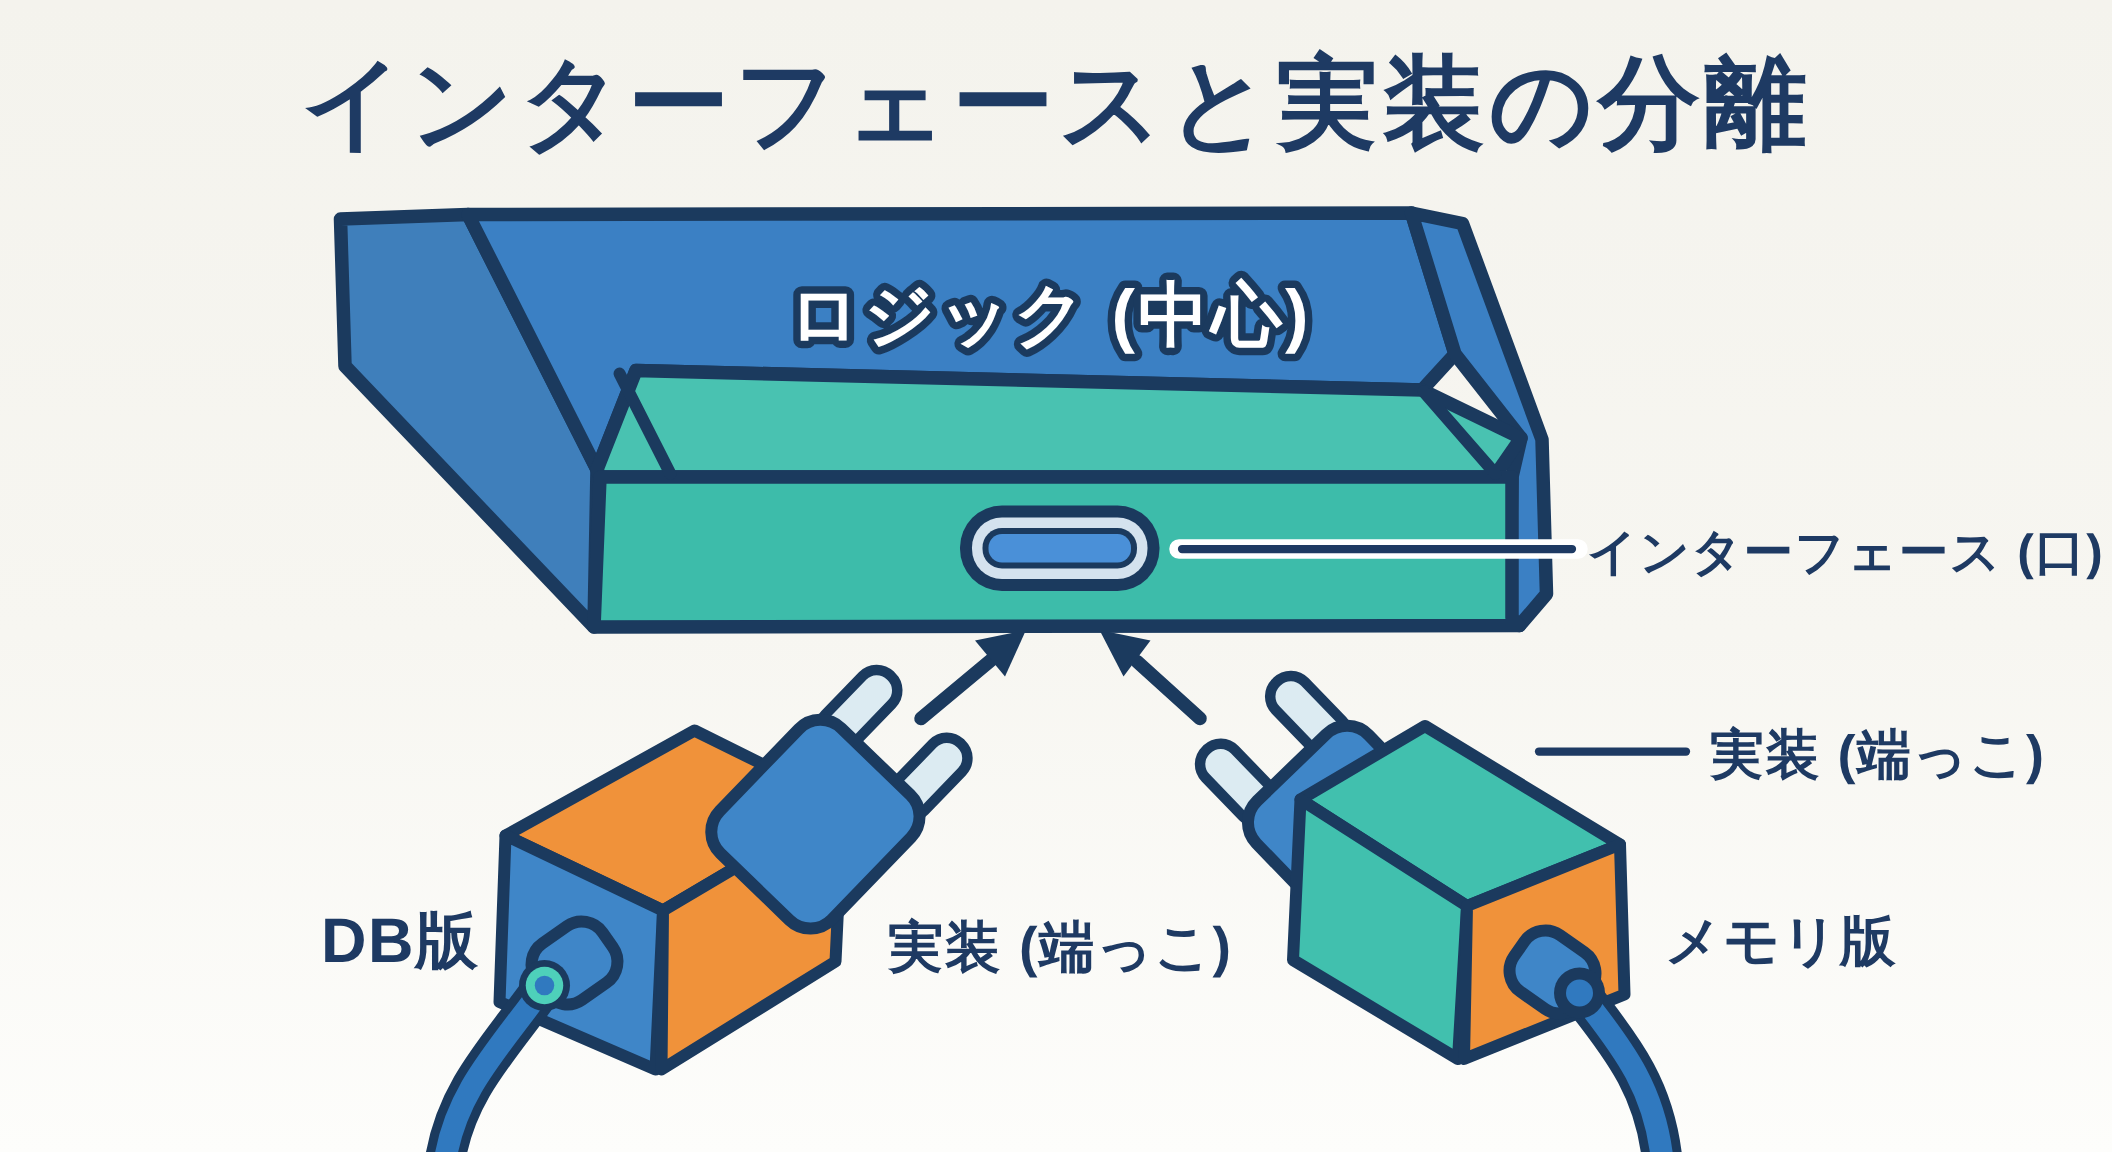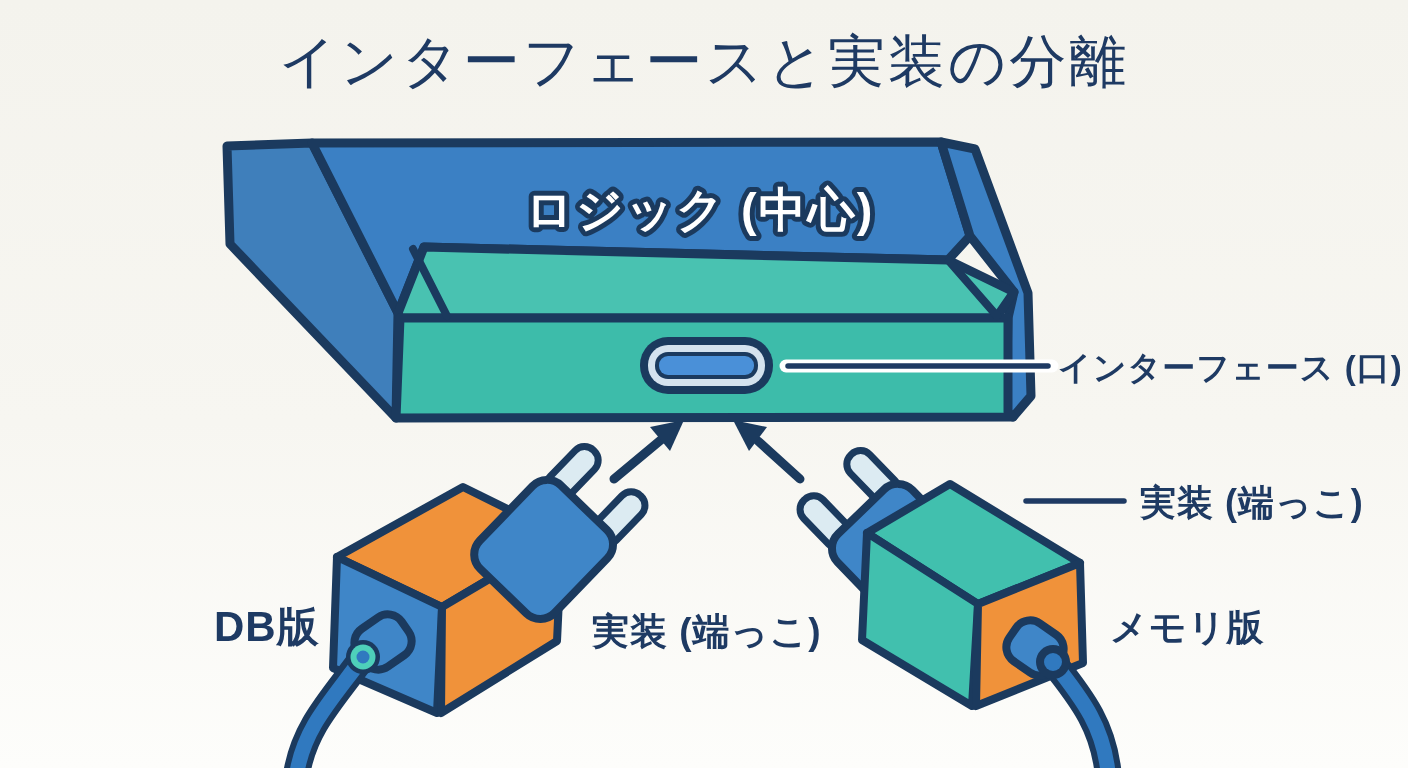--- a/index.html
+++ b/index.html
@@ -3,21 +3,21 @@
 <meta charset="utf-8">
 <style>
   html,body{margin:0;padding:0;background:#e8e8e8;}
   .stage{
     position:relative;width:1408px;height:768px;overflow:hidden;
     background:linear-gradient(180deg,#f4f3ed 0%,#f7f6f1 55%,#fdfdfb 100%);
     font-family:"Liberation Sans","DejaVu Sans",sans-serif;
   }
   .title{
     position:absolute;top:24px;left:0;width:100%;
-    text-align:center;font-size:57px;font-weight:normal;
+    text-align:center;font-size:68px;font-weight:bold;
     letter-spacing:3px;color:#1e3a63;margin:0;
   }
   .art{position:absolute;left:0;top:0;width:1408px;height:768px;}
 
   
   .blue      {fill:#3b80c4;stroke:#1b3a5e;stroke-width:9;stroke-linejoin:round;}
   .blue-left {fill:#3f7fbb;stroke:#1b3a5e;stroke-width:9;stroke-linejoin:round;}
   .teal      {fill:#3dbcaa;stroke:#1b3a5e;stroke-width:9;stroke-linejoin:round;}
   .teal-light{fill:#49c2b1;stroke:#1b3a5e;stroke-width:9;stroke-linejoin:round;}
   .crease    {stroke:#1b3a5e;stroke-width:8;stroke-linecap:round;}

